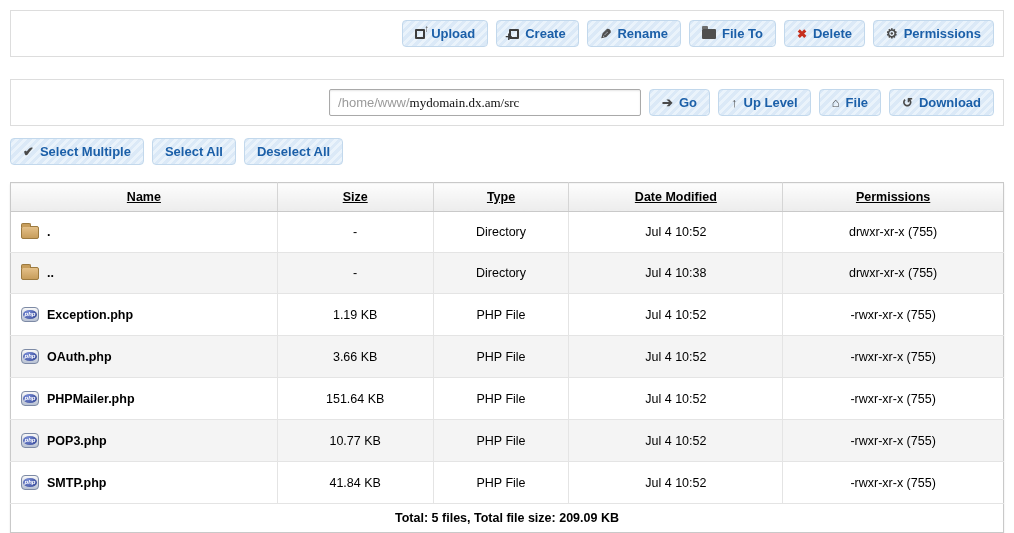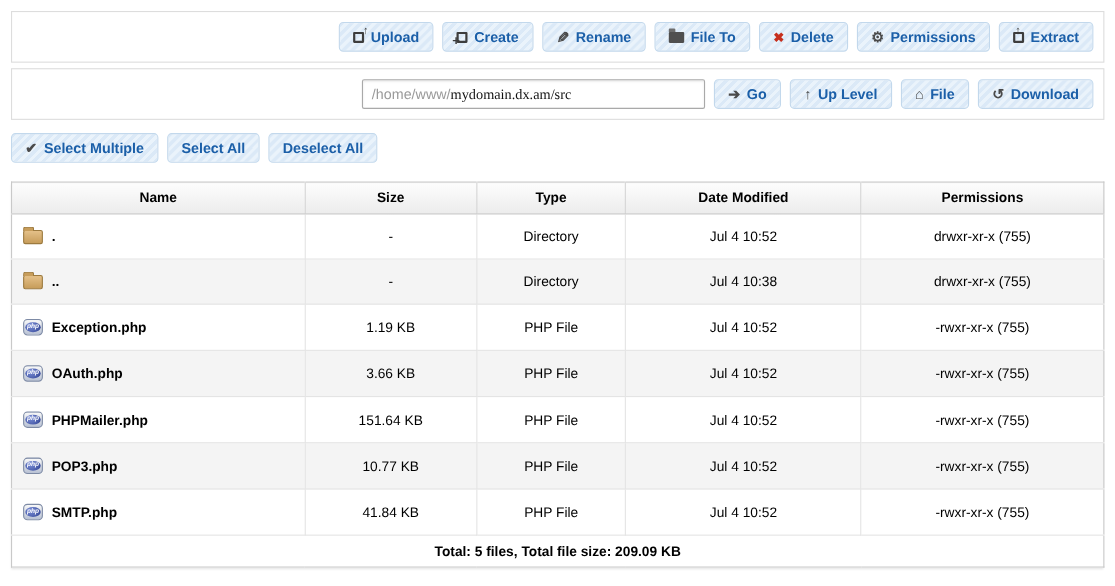--- a/index.html
+++ b/index.html
@@ -14,21 +14,21 @@
   .panel {
     border:1px solid #ddd;
     margin:0 10px;
     padding:9px;
     display:flex;
     align-items:center;
     gap:8px;
     justify-content:flex-end;
   }
   .toolbar-panel { margin-top:10px; }
-  .path-panel { margin-top:5px; }
+  .path-panel { margin-top:22px; }
   .selection-bar {
     margin:7px 10px 0;
     padding:5px 0;
     display:flex;
     align-items:center;
     gap:8px;
   }
 
   
   .btn {
@@ -116,20 +116,21 @@
   }
   .file-table th {
     background:linear-gradient(#fdfdfd, #ececec);
     border-bottom:1px solid #c9c9c9;
     border-right:1px solid #d5d5d5;
     padding:7px 6px;
     font-size:12.5px;
     font-weight:bold;
     text-align:center;
     cursor:pointer;
+    text-decoration:underline;
   }
   .file-table th:last-child { border-right:none; }
   .file-table td {
     border-right:1px solid #e4e4e4;
     border-bottom:1px solid #e4e4e4;
     text-align:center;
     padding:13px 8px;
     vertical-align:middle;
   }
   .file-table td:last-child { border-right:none; }
@@ -215,24 +216,20 @@
     <span>File To</span>
   </button>
   <button class="btn">
     <span class="glyph red">✖</span>
     <span>Delete</span>
   </button>
   <button class="btn">
     <span class="glyph">⚙</span>
     <span>Permissions</span>
   </button>
-  <button class="btn">
-    <span class="ic-box up-out"></span>
-    <span>Extract</span>
-  </button>
 </div>
 
 <div class="panel path-panel">
   <div class="path-input">
     <span class="path-prefix">/home/www/</span>
       <span class="path-main">mydomain.dx.am/src</span>
   </div>
   <button class="btn">
     <span class="glyph">➔</span>
     <span>Go</span>

